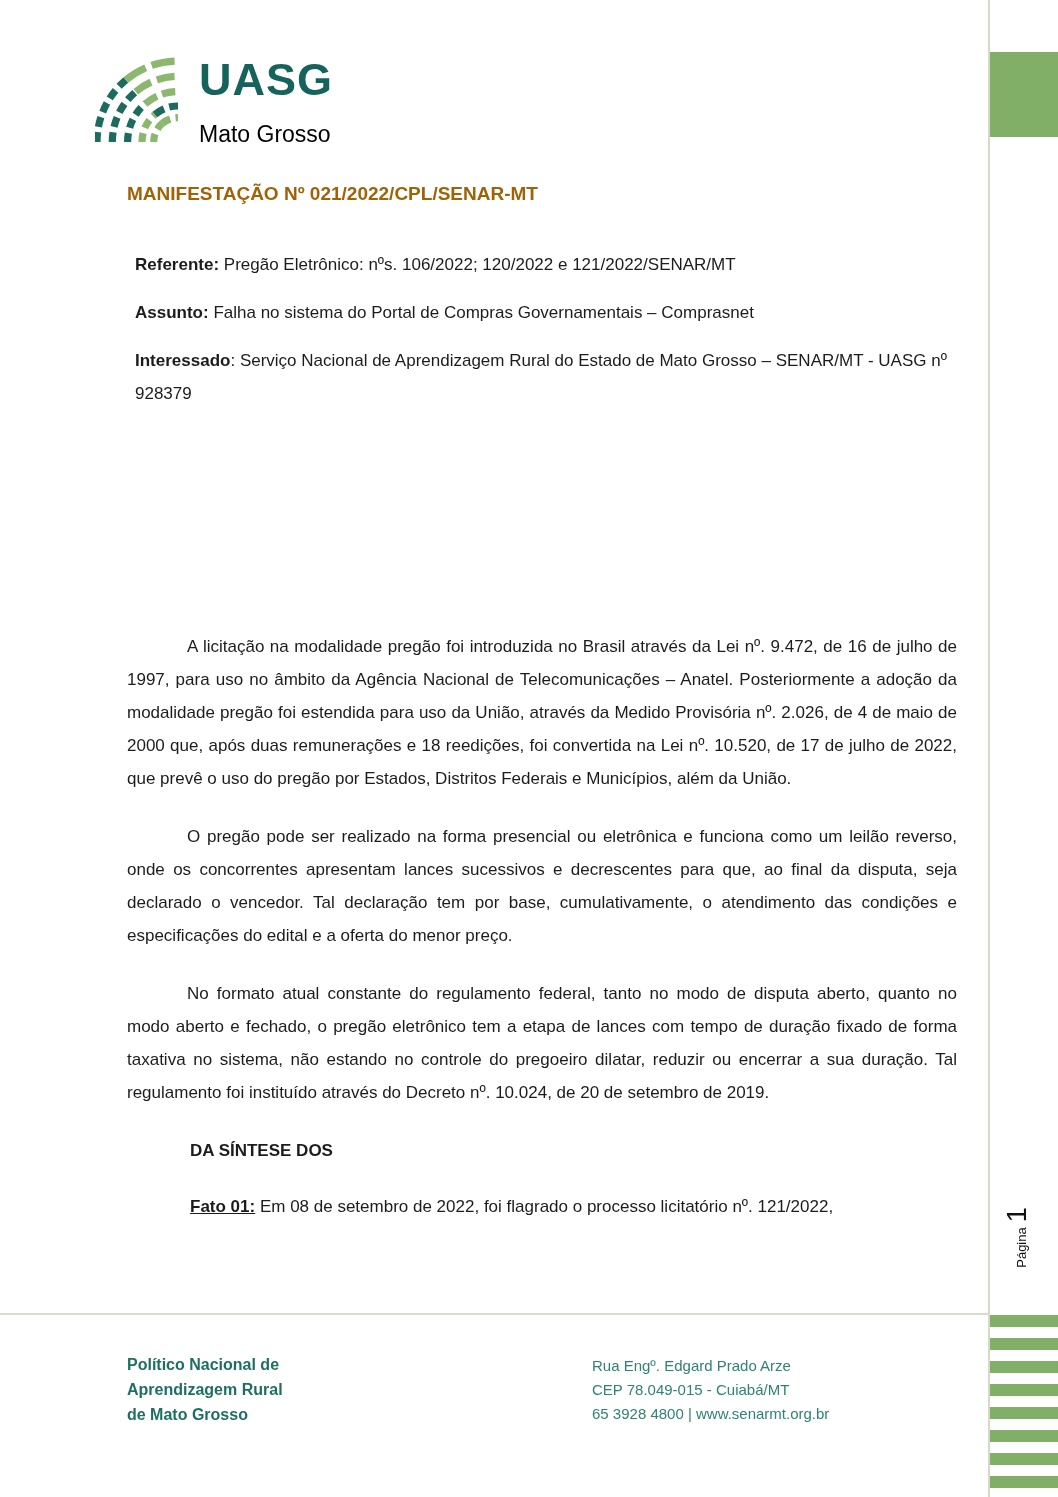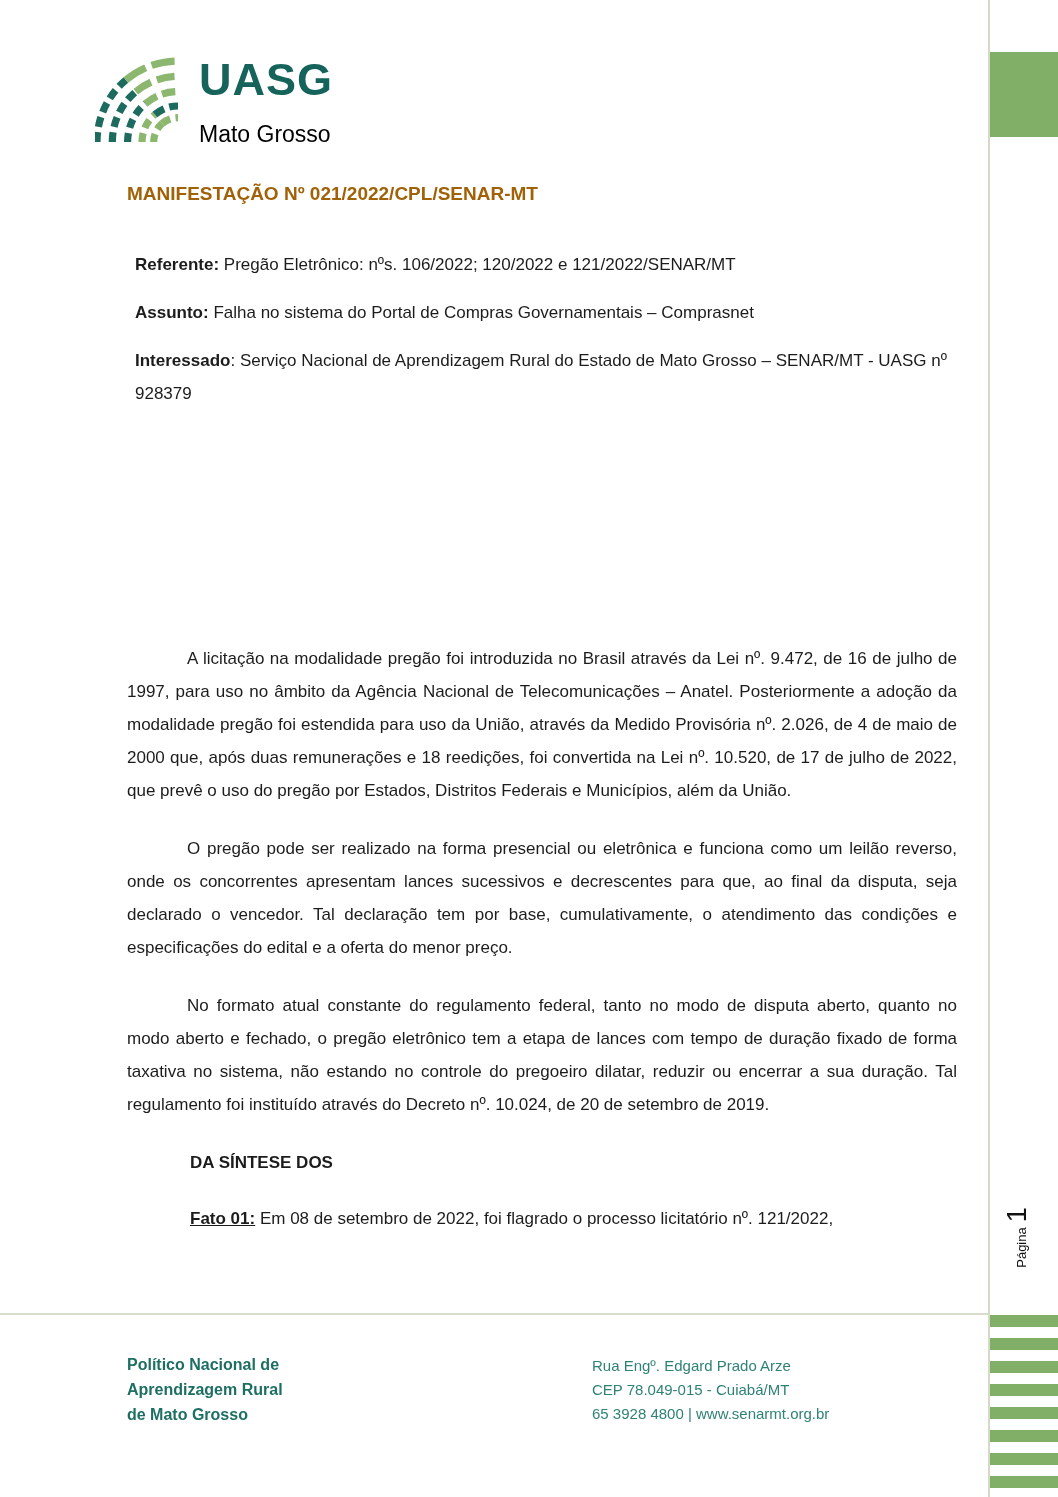--- a/index.html
+++ b/index.html
@@ -32,21 +32,21 @@
   .logo-brand { font-size:45px; font-weight:bold; color:#15635a; line-height:44px; letter-spacing:1px; }
   .logo-region { font-size:23px; color:#000000; line-height:29px; margin-top:18px; }
   
   .doc-title {
     position:absolute; left:127px; top:168px; width:830px;
     font-size:19px; font-weight:bold; color:#a16207; line-height:26px;
   }
   .meta { position:absolute; left:127px; top:248px; width:830px; font-size:17px; line-height:33px;margin-left:8px; }
   .meta p { margin:0 0 15px 0; }
   .meta .lbl { font-weight:bold; }
-  .body-text { position:absolute; left:127px; top:630px; width:830px; font-size:17px; line-height:33px;margin-top:12px; }
+  .body-text { position:absolute; left:127px; top:630px; width:830px; font-size:17px; line-height:33px; }
   .body-text p.para { margin:0 0 25px 0; text-align:justify; text-indent:60px; }
   .section-heading { margin:10px 0 0 63px; font-size:17px; font-weight:bold; line-height:33px; }
   .fato { margin:23px 0 0 0; text-align:justify; text-indent:63px; }
   .fato-label { font-weight:bold; text-decoration:underline; }
   
   .footer-sep { position:absolute; left:0; top:1313px; width:988px; height:2px; background:#d8dccb; }
   .footer-org {
     position:absolute; left:127px; top:1352px;
     font-size:16px; font-weight:bold; color:#1d6f63; line-height:25px;
   }

